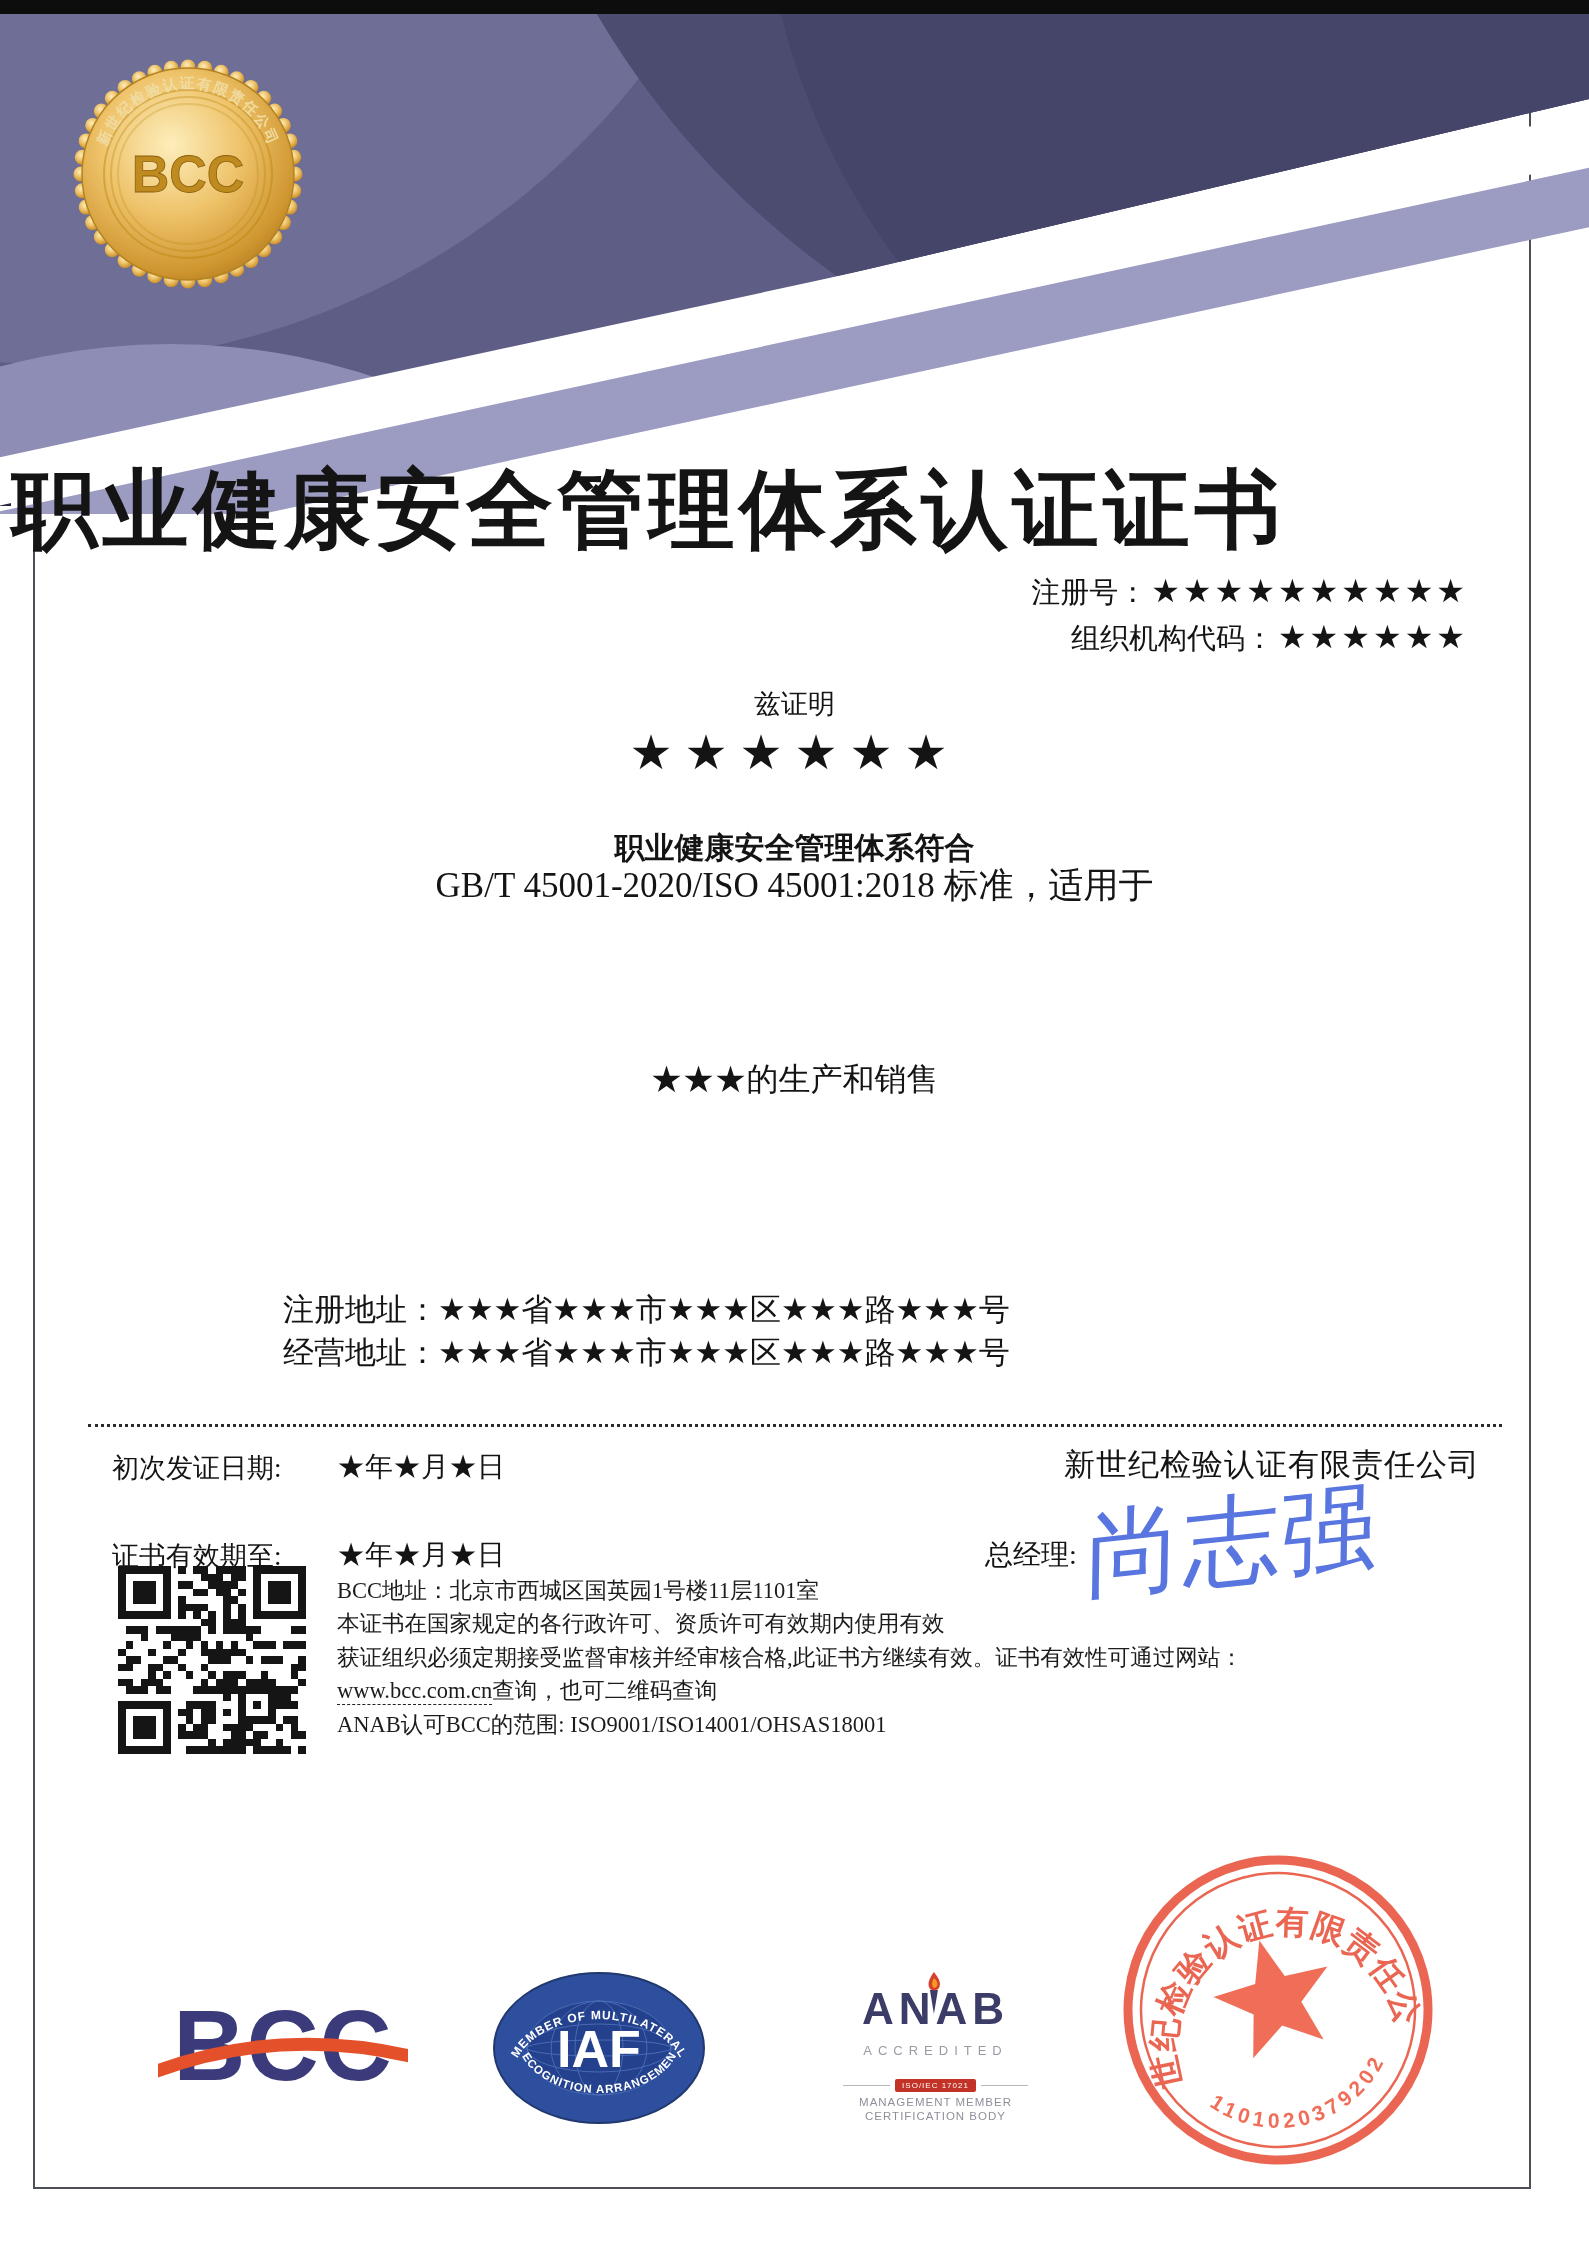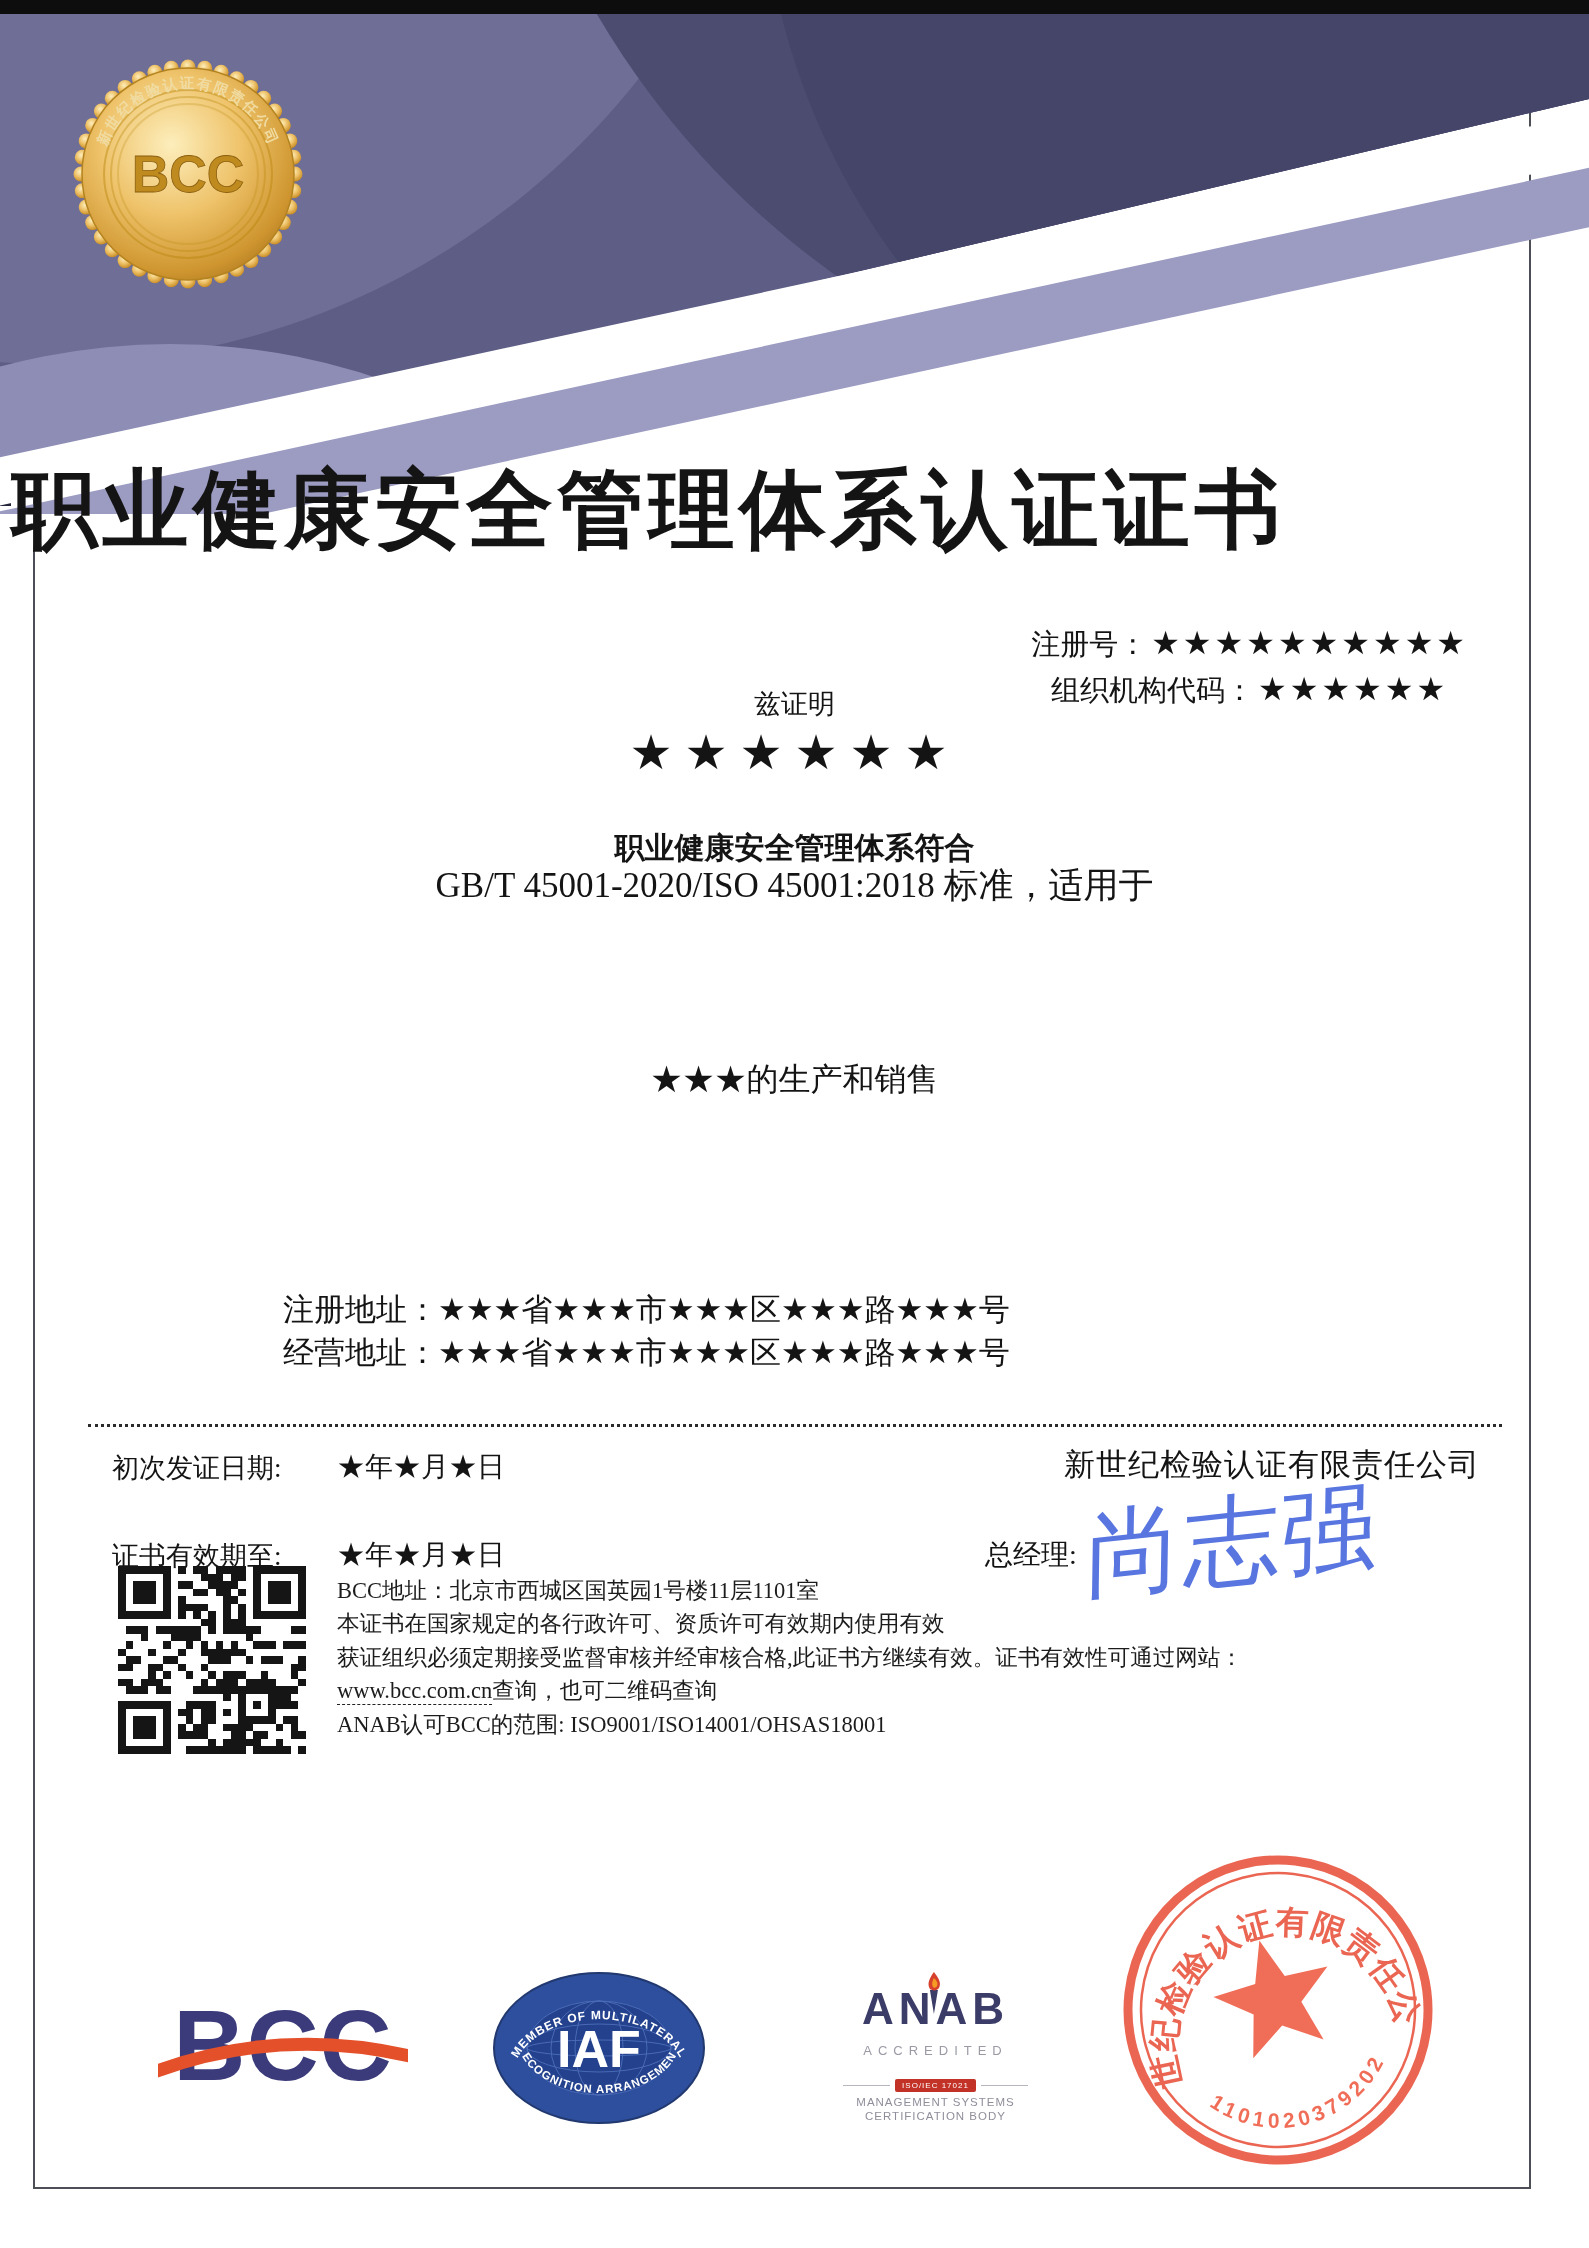--- a/index.html
+++ b/index.html
@@ -21,21 +21,21 @@
   .arc-dark{width:1700px;height:1700px;background:#4c4c71;left:480px;top:-1280px;}
   .arc-darker{width:1400px;height:1400px;background:#454569;left:760px;top:-870px;}
   .arc-bl{width:1300px;height:1300px;background:#8d8db6;left:-480px;top:330px;}
   .band{position:absolute;transform-origin:0 0;}
   .band-white{left:-40px;top:452px;width:2400px;height:47px;background:#ffffff;transform:rotate(-12.2deg);}
   .band-light{left:-40px;top:506px;width:2400px;height:58px;background:#9c9cc3;transform:rotate(-12.2deg);}
   .medal{left:72px;top:44px;width:232px;height:232px;}
   
   .title{left:0;top:452px;width:1297px;text-align:center;font-size:86px;font-weight:bold;
          letter-spacing:5px;z-index:2;white-space:nowrap;}
-  .regblock{right:121px;top:620px;text-align:center;z-index:2;}
+  .regblock{right:121px;top:568px;text-align:right;z-index:2;}
   .regrow{height:46px;line-height:46px;white-space:nowrap;}
   .reglabel{font-size:29px;}
   .stars{font-family:"DejaVu Sans","Liberation Sans",sans-serif;}
   .regstars{font-size:32px;letter-spacing:3px;}
   
   .c-line{left:0;width:1589px;text-align:center;white-space:nowrap;}
   .certify{top:686px;font-size:27px;}
   .bigstars{top:724px;font-size:48px;letter-spacing:12px;}
   .sysline{top:828px;font-size:30px;font-weight:bold;}
   .stdline{top:862px;font-size:35px;}
@@ -558,21 +558,21 @@
       </svg>
       <span>ANAB</span>
     </div>
     <div class="anabacc">ACCREDITED</div>
     <div class="anabbadgerow">
       <span class="anabline"></span>
       <span class="anabbadge">ISO/IEC 17021</span>
       <span class="anabline"></span>
     </div>
     <div class="anabsub">
-      <div>MANAGEMENT SYSTEMS</div>
+      <div>MANAGEMENT MEMBER</div>
       <div>CERTIFICATION BODY</div>
     </div>
   </div>
 
   <svg class="abs stamp" viewBox="0 0 324 324">
     <defs>
       <path id="stampArcTop" d="M50.5 209.3 A112 112 0 1 1 273.5 209.3" fill="none"></path>
       <path id="stampArcBottom" d="M59.8 221 A118 118 0 0 0 264.2 221" fill="none"></path>
     </defs>
     <g transform="rotate(-15 162 162)" opacity="0.88">

